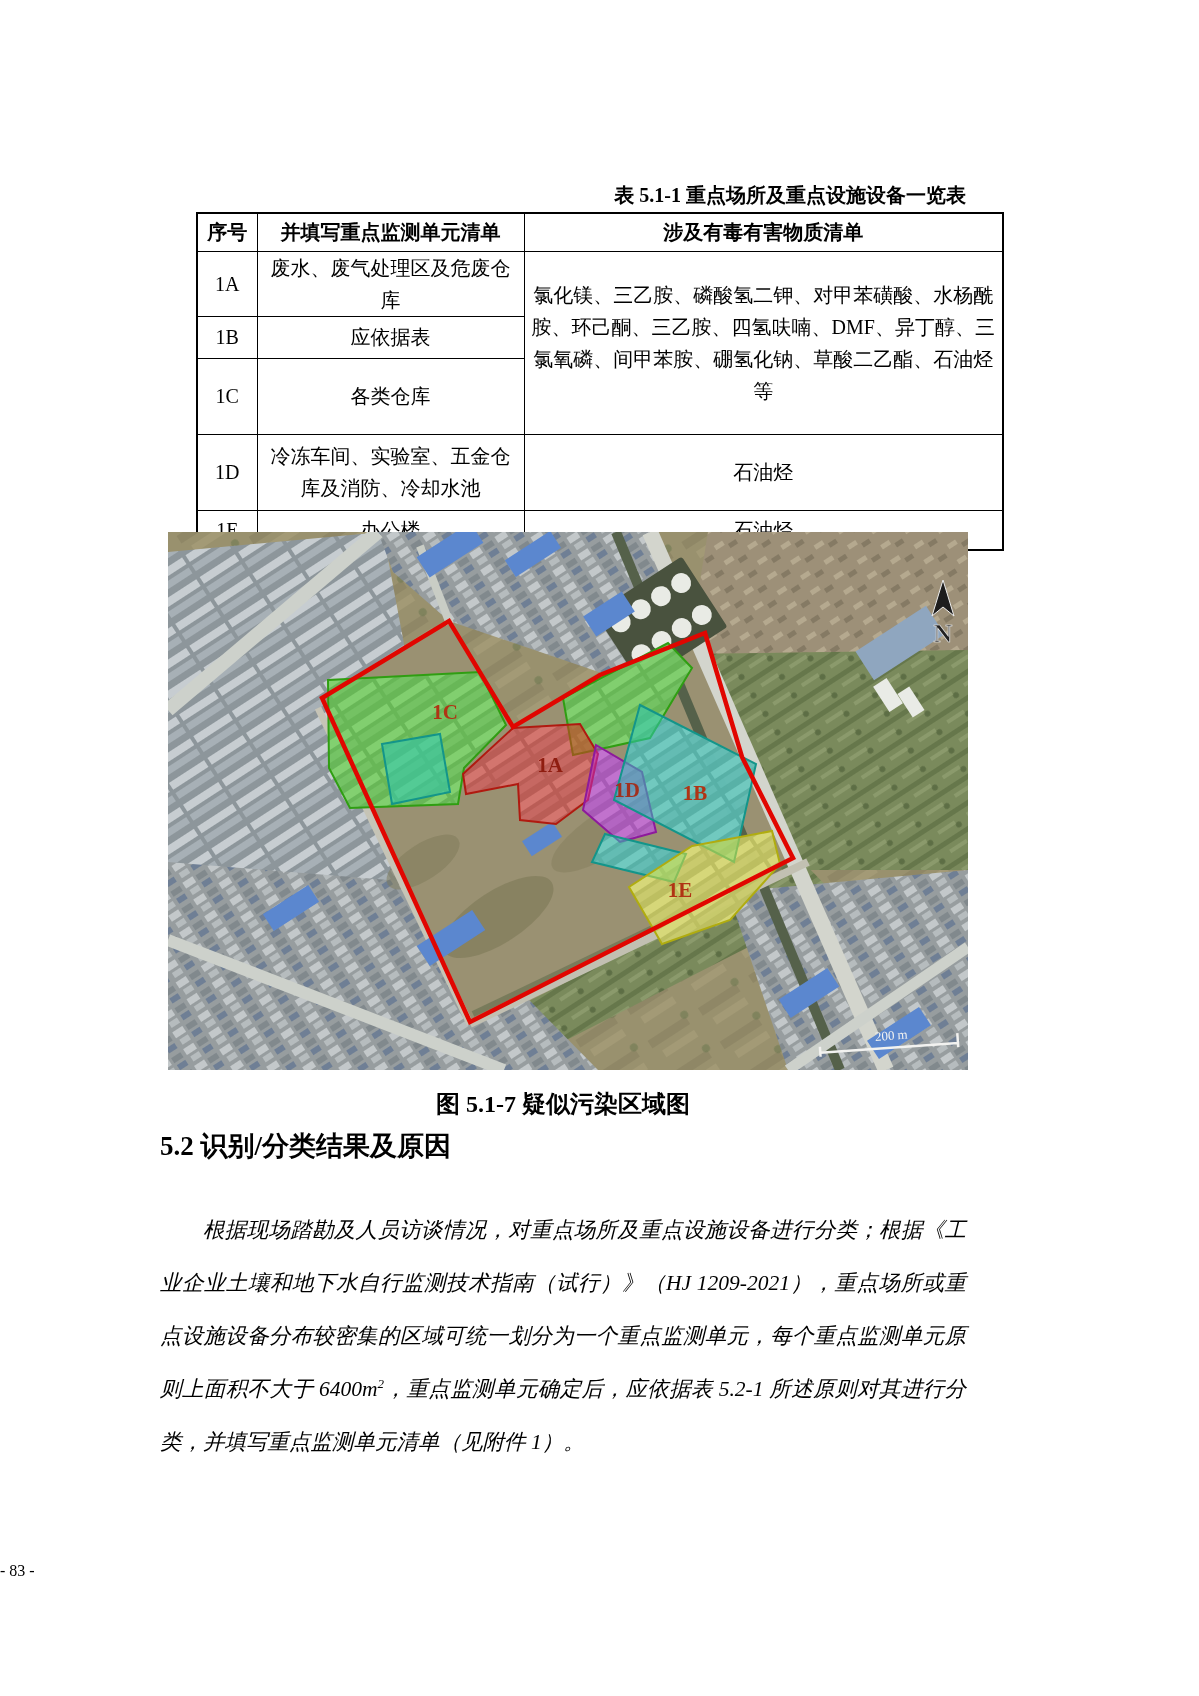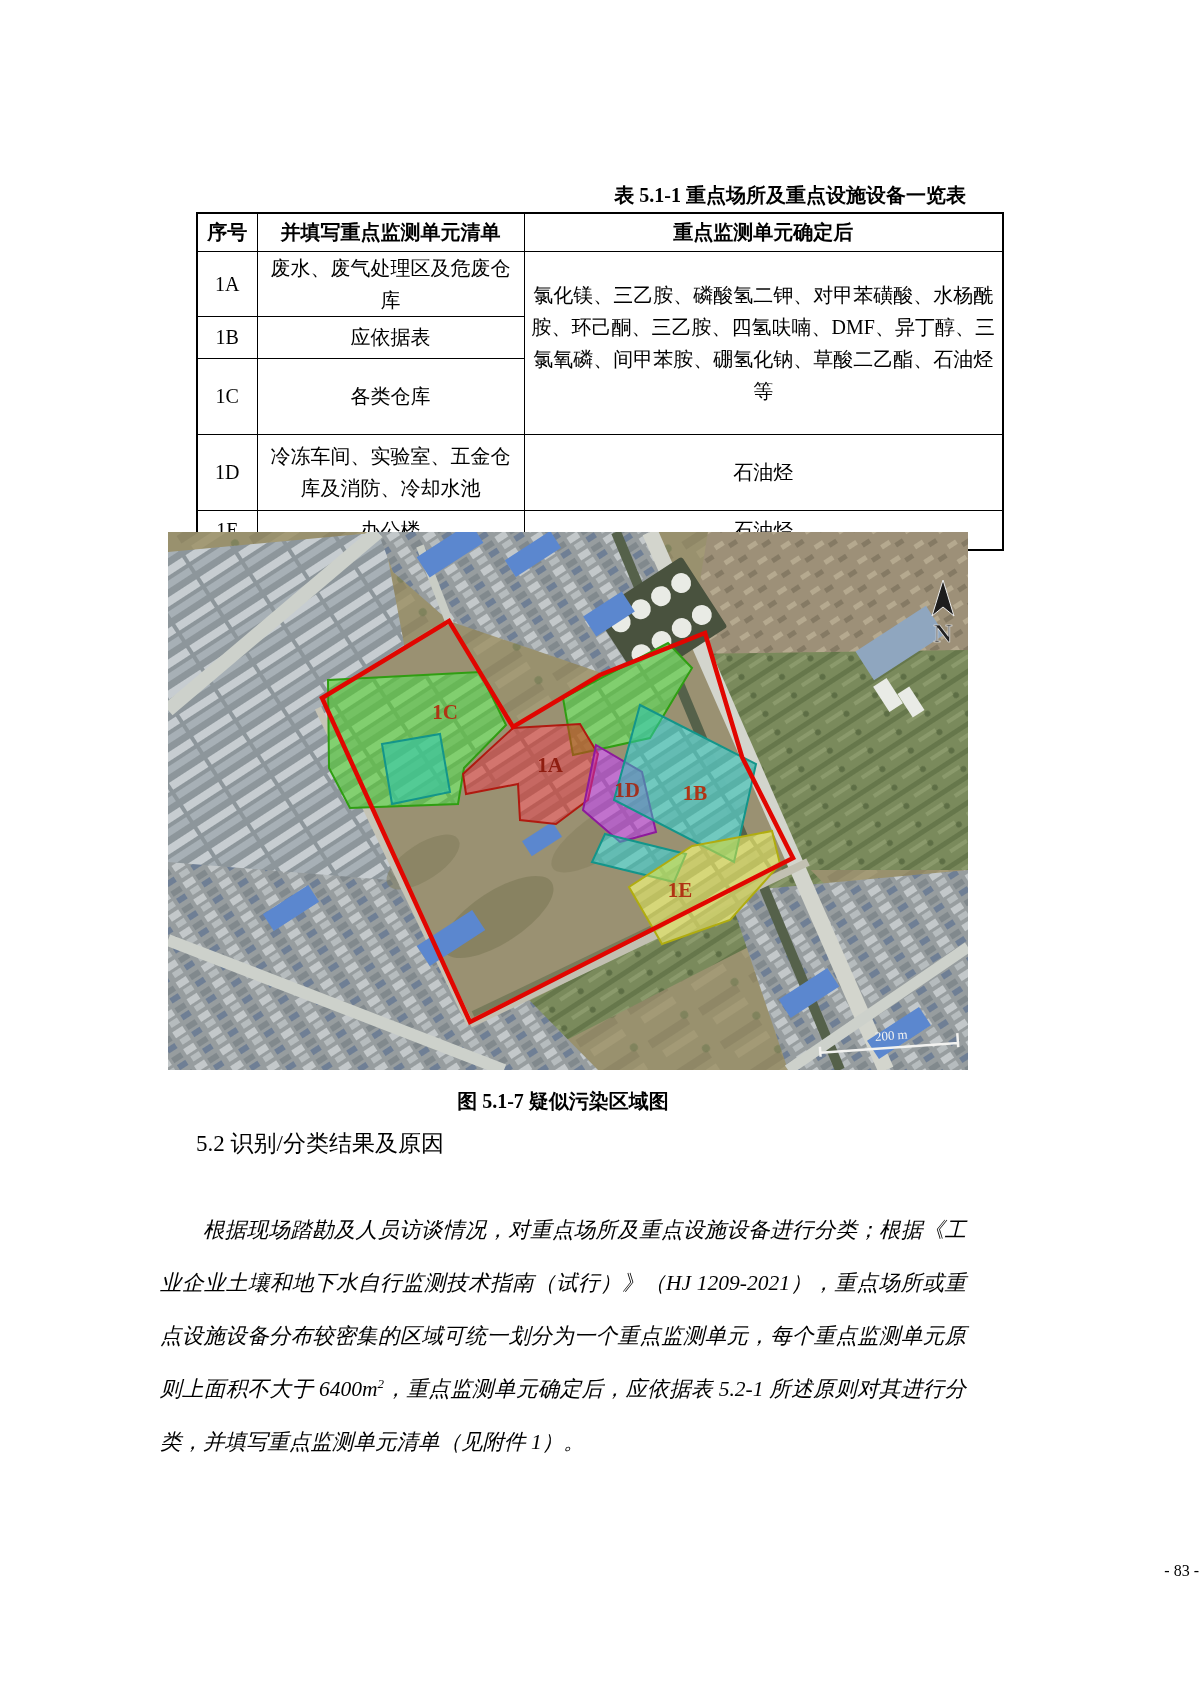--- a/index.html
+++ b/index.html
@@ -21,51 +21,51 @@
   }
   table.spec th{font-weight:bold;}
   tr.rh{height:38px}
   tr.r42{height:42px}
   tr.r76{height:76px}
   tr.r40{height:40px}
   td.sub{line-height:39px;padding:0 14px;}
   .map-wrap{position:absolute;top:532px;left:168px;width:800px;height:538px;}
   .figure-caption{
     position:absolute;top:1088px;left:160px;width:806px;text-align:center;
-    font-weight:bold;font-size:20px;
+    font-weight:bold;font-size:24px;
   }
   .section-heading{
     position:absolute;top:1128px;left:160px;width:806px;
-    font-weight:normal;font-size:23px;margin-left:36px;
+    font-weight:bold;font-size:27px;
   }
   .body-paragraph{
     position:absolute;top:1182px;left:160px;width:806px;
     font-size:21.5px;line-height:53px;text-align:justify;text-indent:2em;font-style:italic;
   }
   .body-paragraph sup{font-size:13px;line-height:0;}
   .page-number{
-    position:absolute;top:1562px;left:0;width:1199px;text-align:right;font-size:16px;
+    position:absolute;top:1562px;left:0;width:1199px;text-align:left;font-size:16px;
   }
 </style>
 </head>
 <body>
 
 <div class="table-title">表 5.1-1 重点场所及重点设施设备一览表</div>
 
 <table class="spec">
   <colgroup>
       <col style="width:60px">
       <col style="width:267px">
       <col style="width:479px">
     </colgroup>
   <tbody>
       <tr class="rh">
     <th>序号</th>
     <th>并填写重点监测单元清单</th>
-    <th>重点监测单元确定后</th>
+    <th>涉及有毒有害物质清单</th>
   </tr>
   <tr class="r42">
     <td>1A</td>
     <td>废水、废气处理区及危废仓库</td>
     <td class="sub" rowspan="3">氯化镁、三乙胺、磷酸氢二钾、对甲苯磺酸、水杨酰胺、环己酮、三乙胺、四氢呋喃、DMF、异丁醇、三氯氧磷、间甲苯胺、硼氢化钠、草酸二乙酯、石油烃等</td>
   </tr>
   <tr class="r42">
     <td>1B</td>
     <td>应依据表</td>
   </tr>

